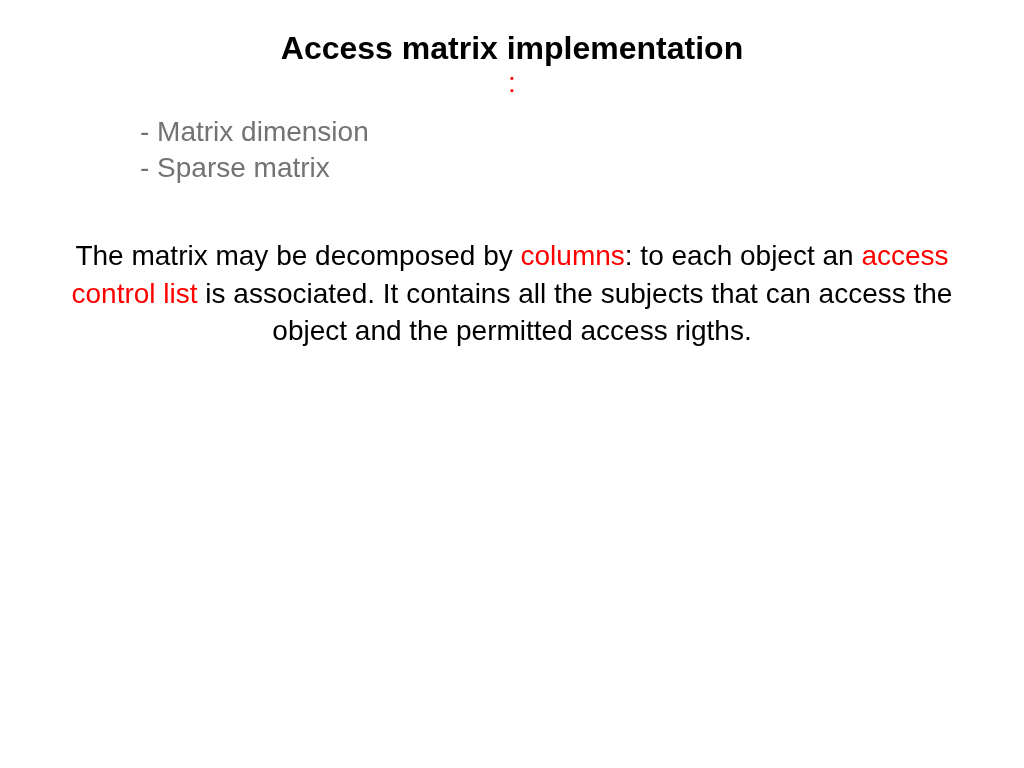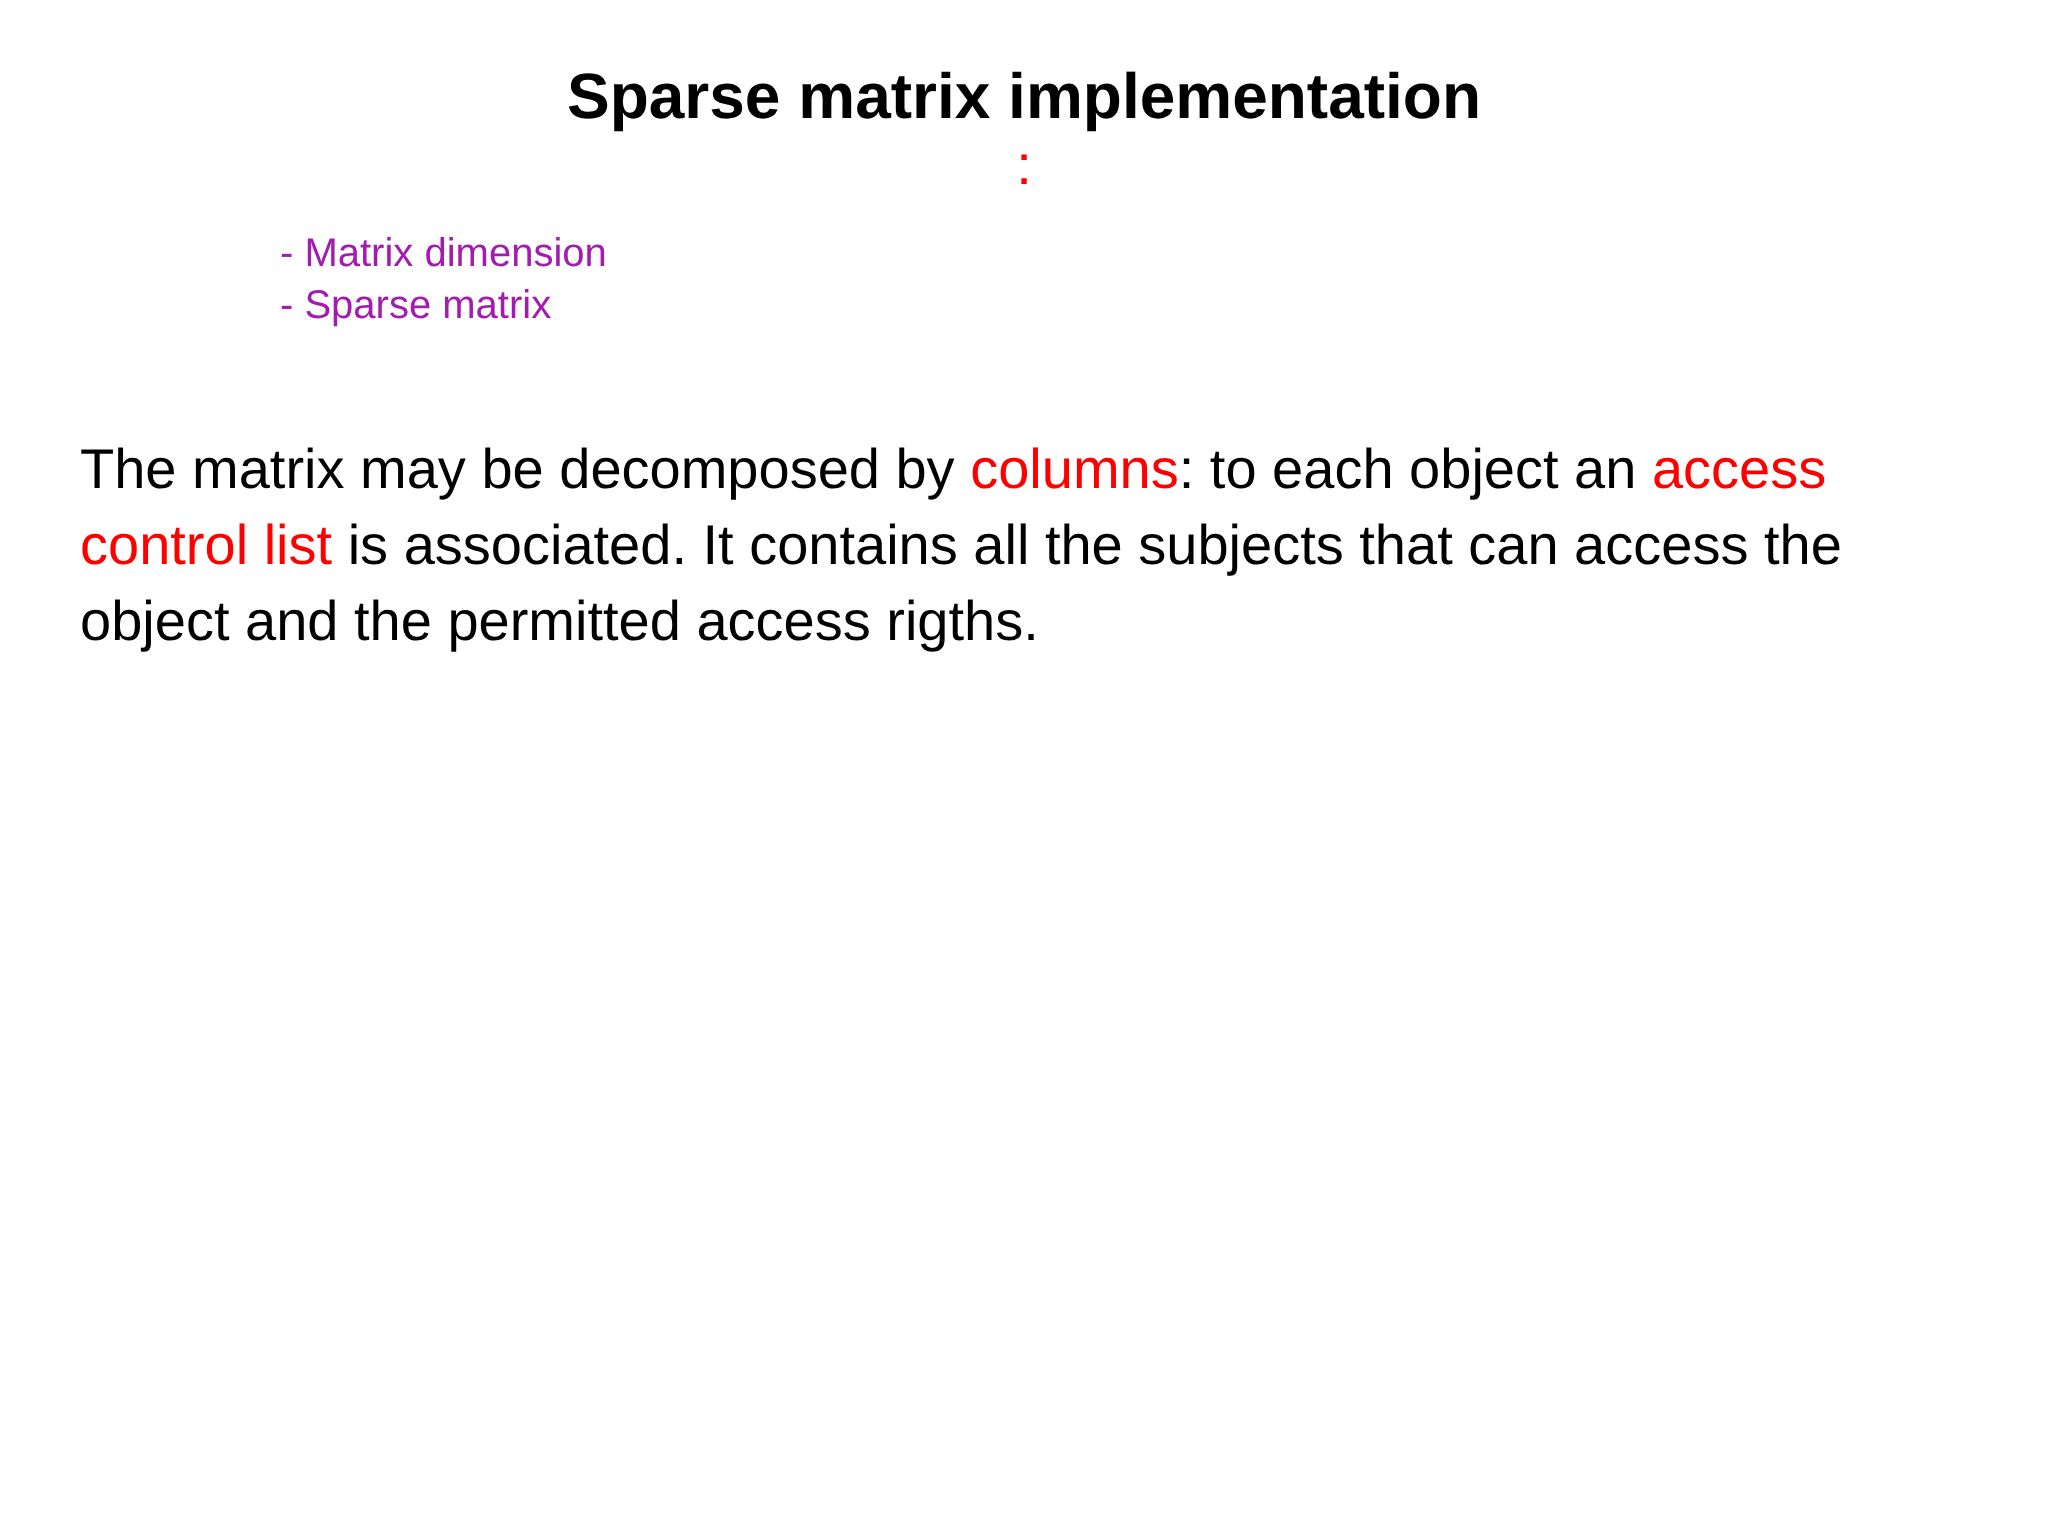--- a/index.html
+++ b/index.html
@@ -23,44 +23,45 @@
       margin-bottom: 0;
     }
     .colon {
       text-align: center;
       font-size: 28px;
       color: #ff0000;
       margin-bottom: 15px;
     }
     .bullets {
       margin-left: 100px;
-      font-size: 20px;
-      color: #a21caf;
+      font-size: 28px;
+      color: #737373;
       line-height: 1.3;
       margin-bottom: 50px;
     }
     .section {
       font-size: 28px;
       line-height: 1.35;
       margin-bottom: 35px;
     }
     .section-title {
       color: #ff0000;
     }
     .highlight {
       color: #ff0000;
     }
     .body-text {
       color: #000000;
+      text-align: center;
     }
   </style>
 </head>
 <body>
 
-<div class="title">Sparse matrix implementation</div>
+<div class="title">Access matrix implementation</div>
 <div class="colon">:</div>
 
 <div class="bullets">
   <div>- Matrix dimension</div>
   <div>- Sparse matrix</div>
 </div>
 
 <div class="section">
   <div class="body-text">
     <span>The matrix may be decomposed by </span><span class="highlight">columns</span><span>: to each object an </span><span class="highlight">access control list</span><span> is associated. It contains all the subjects that can access the object and the permitted access rigths.</span>

